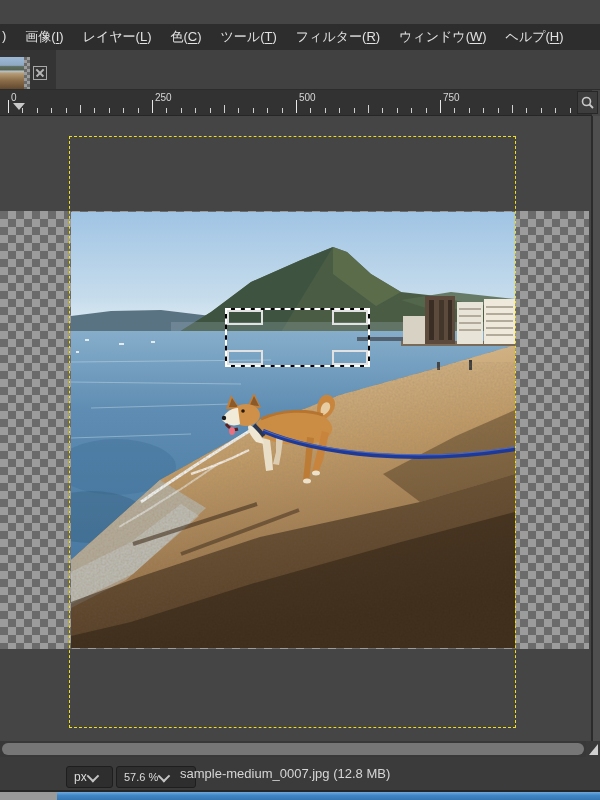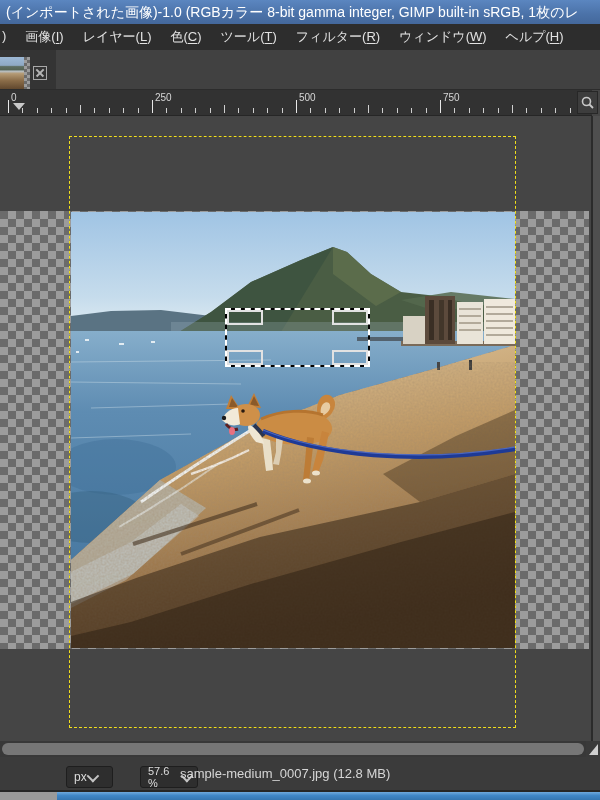--- a/index.html
+++ b/index.html
@@ -69,39 +69,36 @@
   .nav-corner-btn{position:absolute;left:586px;top:741px;width:14px;height:16px;background:#3a3a3a;}
   .nav-corner-btn::after{content:"";position:absolute;right:2px;bottom:2px;width:0;height:0;
     border-left:9px solid transparent;border-bottom:11px solid #cfcfcf;}
 
   
   .statusbar{position:absolute;left:0;top:757px;width:600px;height:33px;background:#3b3b3b;
     display:flex;align-items:center;color:#d6d6d6;font-size:13px;}
   .combo{position:relative;height:22px;background:#2e2e2e;border:1px solid #1e1e1e;border-radius:3px;
     display:flex;align-items:center;padding:0 7px;box-sizing:border-box;color:#dcdcdc;}
   .combo.unit{position:absolute;left:66px;top:9px;width:47px;font-size:12px;}
-  .combo.zoom{position:absolute;left:116px;top:9px;width:58px;font-size:11px;margin-left:24px;}
+  .combo.zoom{position:absolute;left:116px;top:9px;width:80px;font-size:11px;}
   .chev{width:7px;height:7px;border-right:2px solid #c4c4c4;border-bottom:2px solid #c4c4c4;
     transform:rotate(45deg) translateY(-2px);flex:0 0 auto;}
   .file-label{position:absolute;left:180px;top:0;height:33px;line-height:33px;white-space:nowrap;text-align:right;}
 
   
   .bottom-line{position:absolute;left:0;top:790px;width:600px;height:2px;background:#262626;}
   .bottom-strip-gray{position:absolute;left:0;top:792px;width:57px;height:8px;background:#9a9a9a;}
   .bottom-strip-blue{position:absolute;left:57px;top:792px;width:543px;height:8px;
     background:linear-gradient(180deg,#6fa9dd 0%,#3f86c6 45%,#3576b2 100%);}
 </style>
 </head>
 <body>
 
 <div id="screen">
 
-  <div class="titlebar">
-    <span>(インポートされた画像)-1.0 (RGBカラー 8-bit gamma integer, GIMP built-in sRGB, 1枚のレ</span>
-  </div>
 
   <div class="menubar">
     <span style="display:flex;gap:19px;">
         <span class="menu-item">)</span>
         <span class="menu-item">画像(<u>I</u>)</span>
         <span class="menu-item">レイヤー(<u>L</u>)</span>
         <span class="menu-item">色(<u>C</u>)</span>
         <span class="menu-item">ツール(<u>T</u>)</span>
         <span class="menu-item">フィルター(<u>R</u>)</span>
         <span class="menu-item">ウィンドウ(<u>W</u>)</span>

